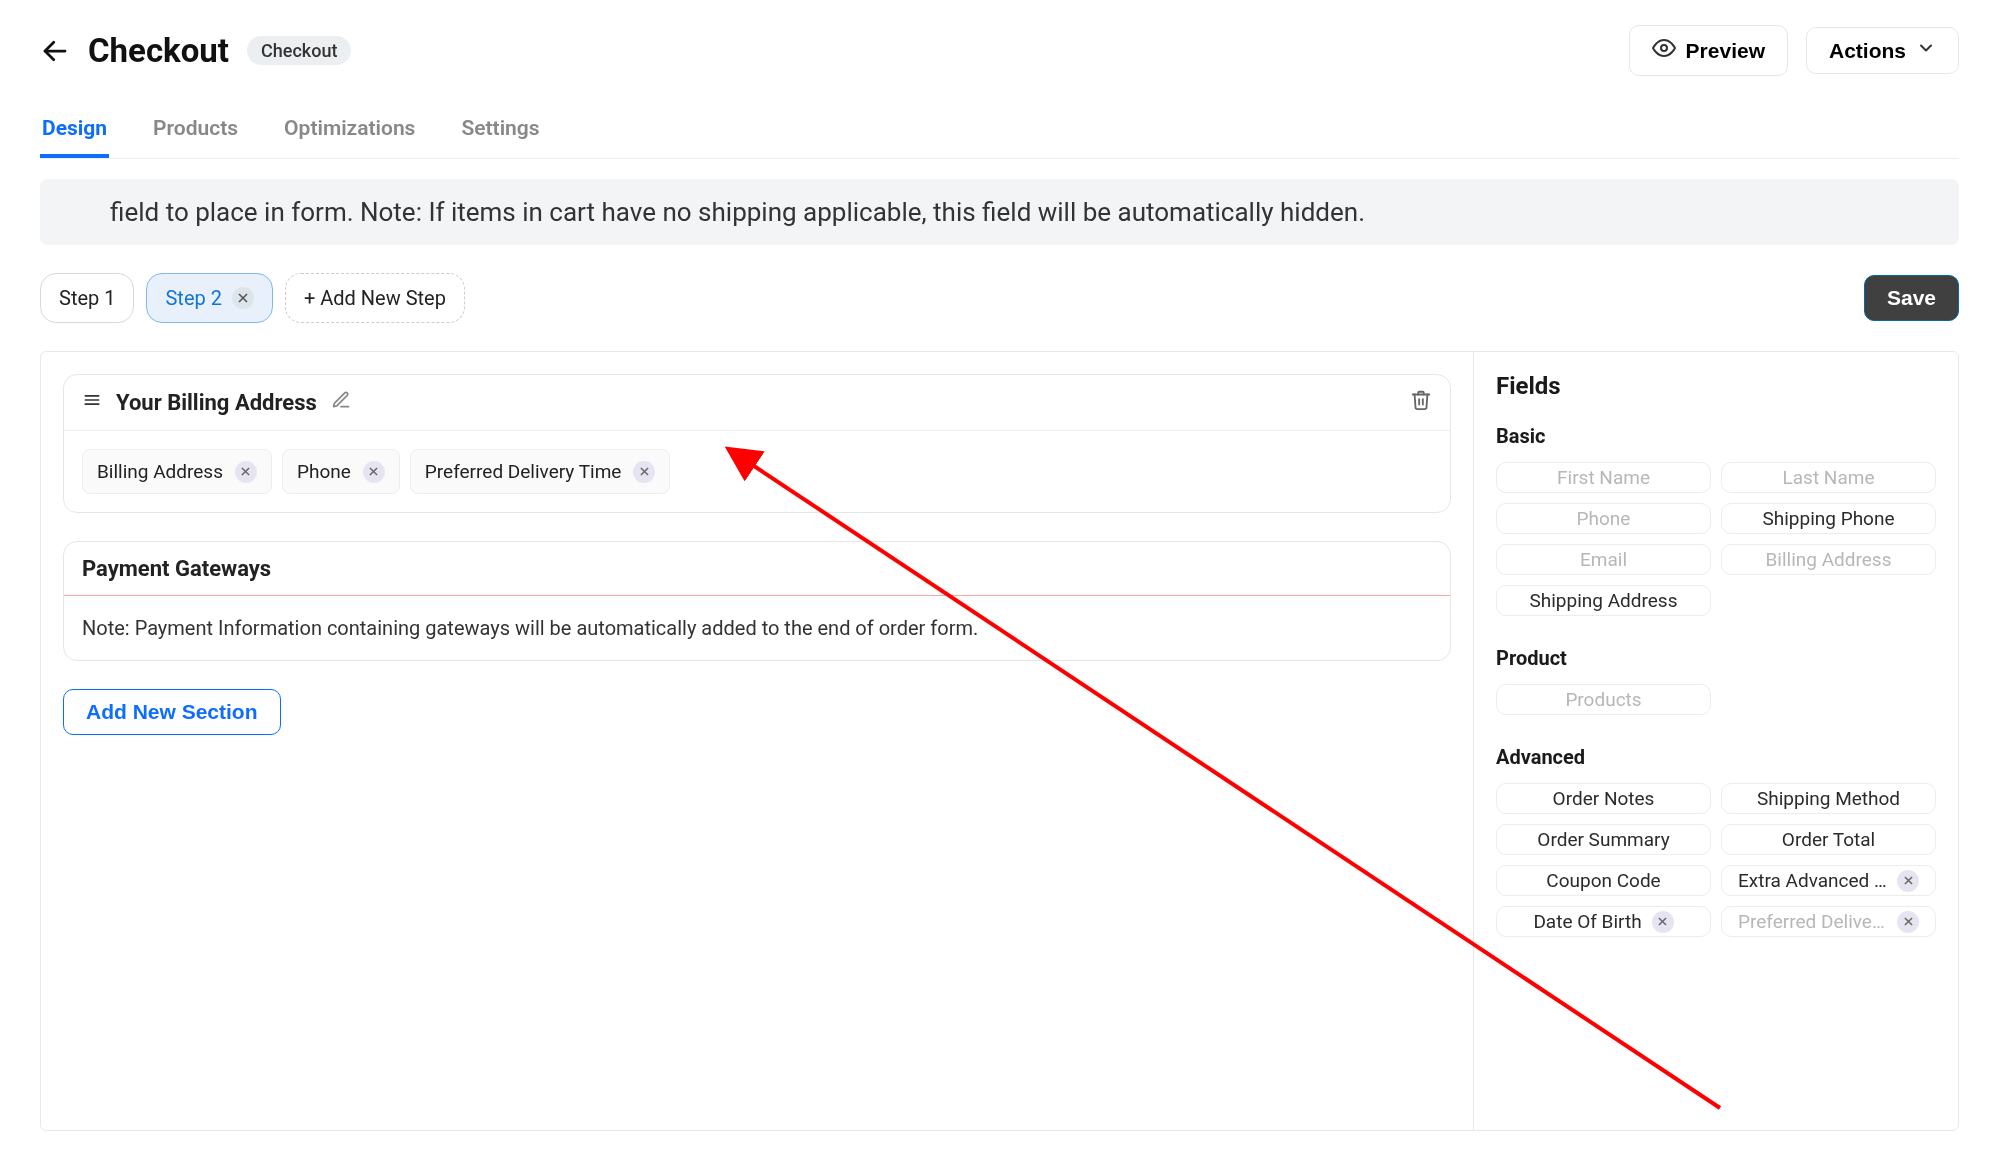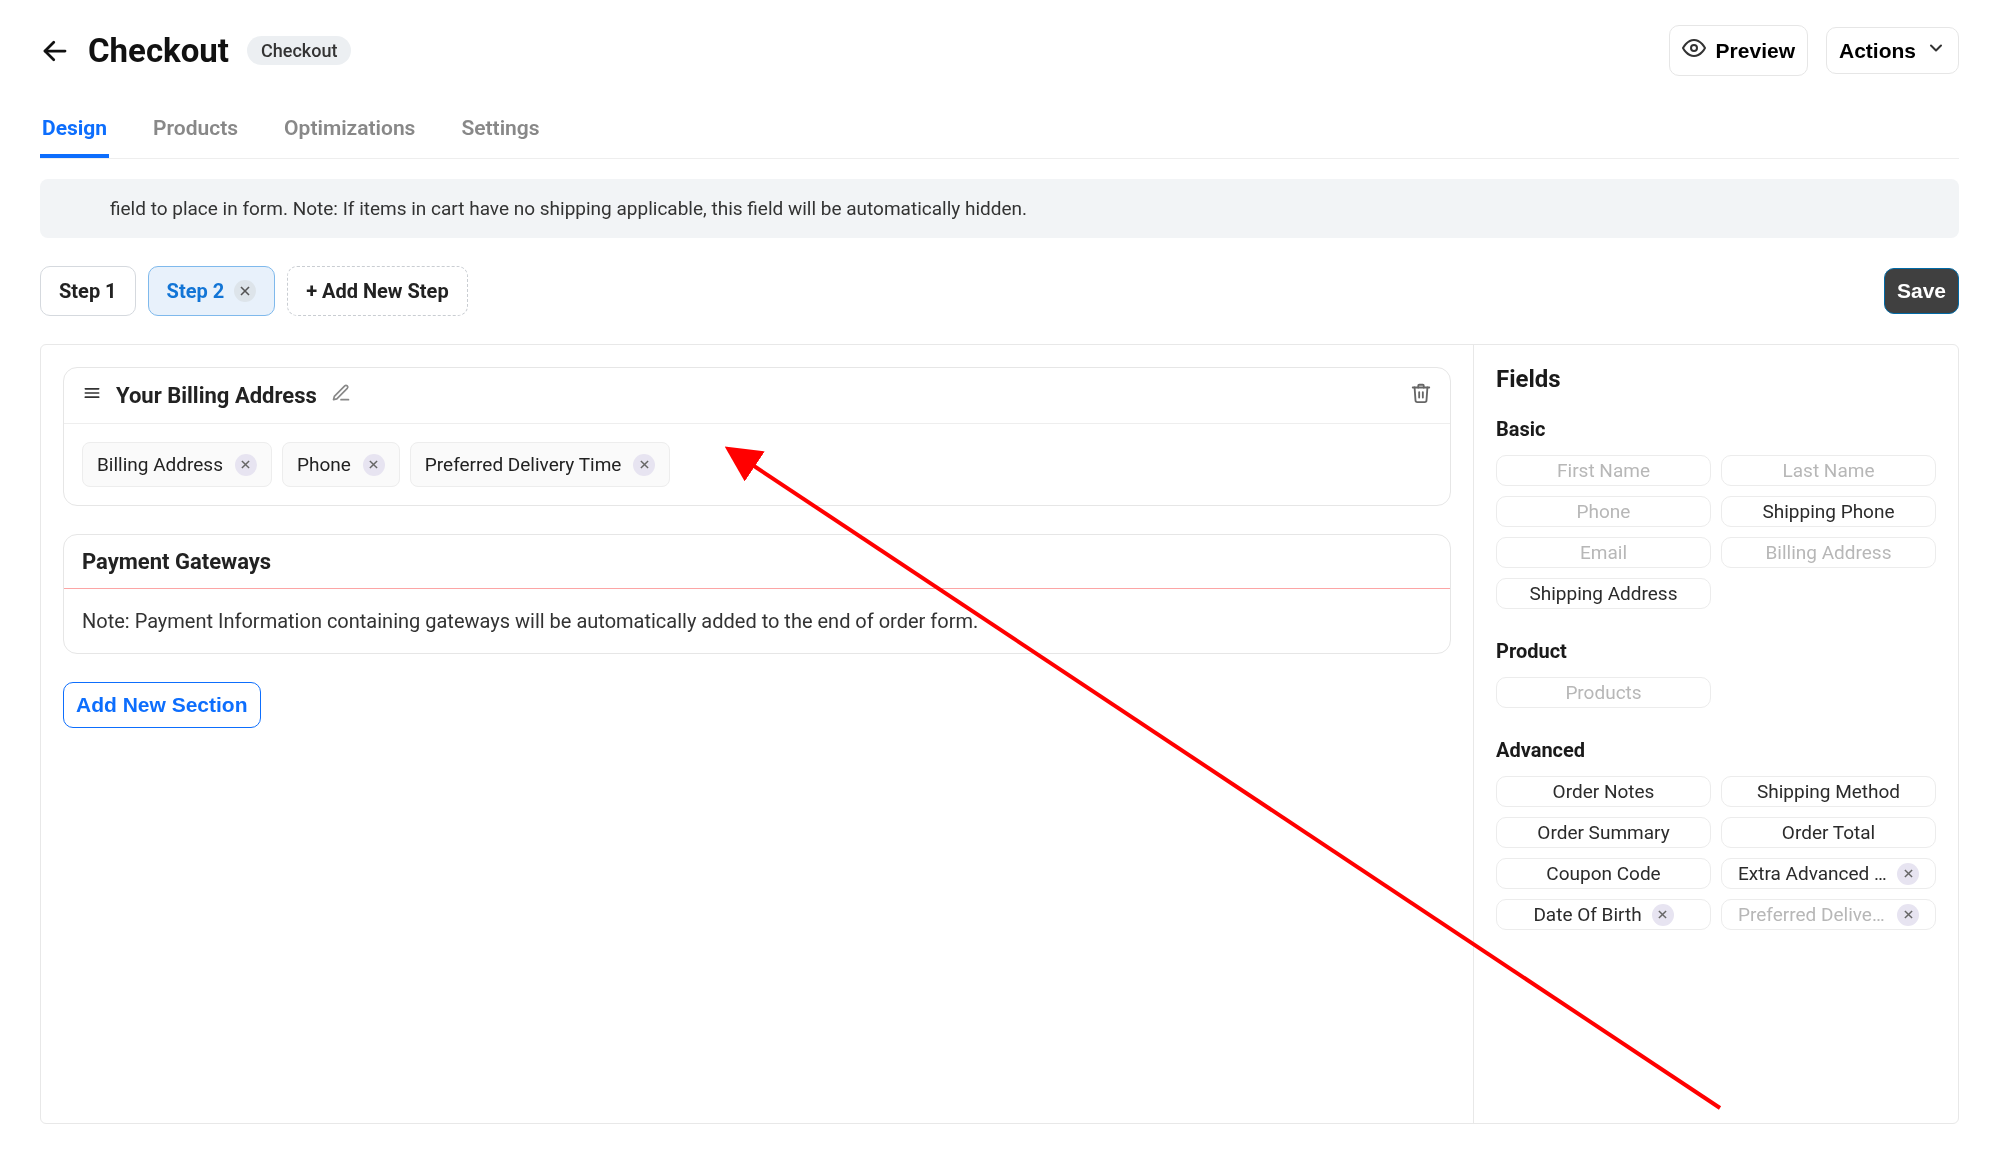--- a/index.html
+++ b/index.html
@@ -40,21 +40,21 @@
     padding: 4px 14px;
     border-radius: 16px;
   }
   .hdr-spacer { flex: 1; }
   .btn {
     display: inline-flex;
     align-items: center;
     gap: 10px;
     font-size: 21px;
     font-weight: 600;
-    padding: 10px 12px;
+    padding: 10px 22px;
     border-radius: 10px;
     border: 1px solid #e6e6e6;
     background: #fff;
     cursor: pointer;
   }
   .btn.primary {
     background: #404040;
     border-color: #006aa6;
     color: #fff;
   }
@@ -82,39 +82,39 @@
   .tab.active {
     color: #0d6efd;
     border-bottom-color: #0d6efd;
     font-weight: 700;
   }
   
   .notice {
     background: #f2f4f6;
     border-radius: 8px;
     padding: 18px 18px 18px 70px;
-    font-size: 19px;
+    font-size: 26px;
     color: #333;
     margin-top: 20px;
   }
   
   .steps-row {
     display: flex;
     align-items: center;
     gap: 12px;
     margin-top: 28px;
   }
   .step-btn {
     display: inline-flex;
     align-items: center;
     gap: 10px;
     padding: 12px 18px;
     font-size: 20px;
-    font-weight: 700;
-    border-radius: 10px;
+    font-weight: 400;
+    border-radius: 16px;
     border: 1px solid #d5d9de;
     background: #fff;
     cursor: pointer;
     color: #222;
   }
   .step-btn.active {
     border: 1.5px solid #7fb9ec;
     background: #e8f1fb;
     color: #1275d6;
   }

